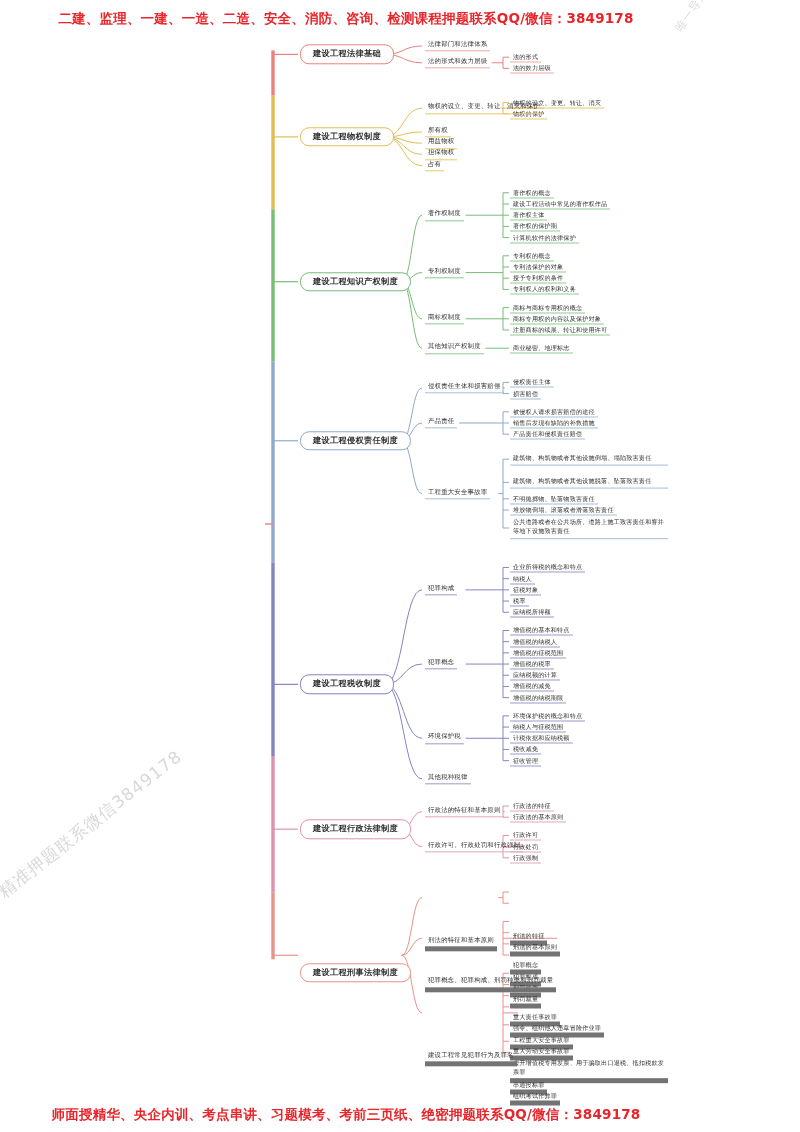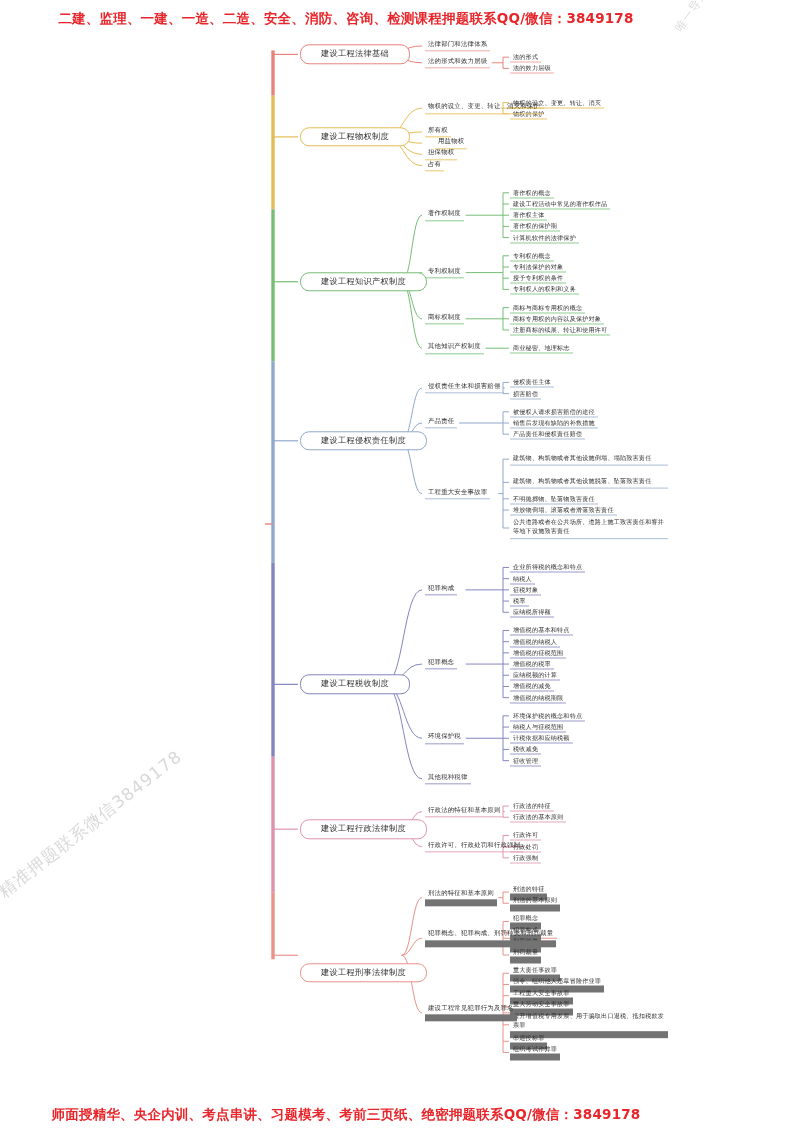--- a/index.html
+++ b/index.html
@@ -23,35 +23,35 @@
   #wires{position:absolute;left:0;top:0;width:800px;height:1132px;}
 
   
   .node{position:absolute;white-space:nowrap;line-height:1.15;
         transform:translateY(-50%);}
 
   .root{left:130px;top:524px;padding:6px 14px;border:1.6px solid #2b2b2b;
         border-radius:14px;background:#fff;font-size:11.5px;font-weight:bold;
         color:#111;letter-spacing:.5px;}
 
-  .l1{padding:4px 20px;border-radius:9px;background:#fff;font-size:8.2px;
-      font-weight:normal;color:#2f2f2f;letter-spacing:.3px;}
+  .l1{padding:4px 12px;border-radius:9px;background:#fff;font-size:8.2px;
+      font-weight:bold;color:#2f2f2f;letter-spacing:.3px;}
 
   .l2{font-size:6.4px;color:#2c2c2c;padding:1px 3px 2px 3px;letter-spacing:.2px;}
   .l3{font-size:6.1px;color:#2c2c2c;padding:1px 3px 2px 3px;letter-spacing:.2px;}
   .l3.wrap{white-space:normal;width:152px;line-height:1.45;}
 
   
   .u-red{border-bottom:1px solid #f0a9a4;}
   .u-yellow{border-bottom:1px solid #e9c96a;}
   .u-green{border-bottom:1px solid #8fcb8f;}
   .u-blue{border-bottom:1px solid #a9bdd8;}
   .u-purple{border-bottom:1px solid #9a9ccb;}
   .u-pink{border-bottom:1px solid #e4a8bd;}
-  .u-salmon{border-bottom:7px solid #737373;}
+  .u-salmon{border-bottom:5px solid #737373;margin-top:46px;}
 
   .b-red{border:1.1px solid #e8837c;}
   .b-yellow{border:1.1px solid #e3bc53;}
   .b-green{border:1.1px solid #76bd76;}
   .b-blue{border:1.1px solid #8fa9cb;}
   .b-purple{border:1.1px solid #8385bf;}
   .b-pink{border:1.1px solid #dd93ad;}
   .b-salmon{border:1.1px solid #e8928a;}
 </style>
 </head>
@@ -203,21 +203,21 @@
   <div id="nodes">
       <div class="node l2 u-red" style="left: 425px; top: 46px;">法律部门和法律体系</div>
       <div class="node l3 u-red" style="left: 510px; top: 57.2px;">法的形式</div>
       <div class="node l3 u-red" style="left: 510px; top: 68.4px;">法的效力层级</div>
       <div class="node l2 u-red" style="left: 425px; top: 62.8px;">法的形式和效力层级</div>
       <div class="node l1 b-red" style="left: 300px; top: 54.4px;">建设工程法律基础</div>
       <div class="node l3 u-yellow" style="left: 510px; top: 102.6px;">物权的设立、变更、转让、消灭</div>
       <div class="node l3 u-yellow" style="left: 510px; top: 113.8px;">物权的保护</div>
       <div class="node l2 u-yellow" style="left: 425px; top: 108.2px;">物权的设立、变更、转让、消灭和保护</div>
       <div class="node l2 u-yellow" style="left: 425px; top: 132px;">所有权</div>
-      <div class="node l2 u-yellow" style="left: 435px; top: 143.2px;">用益物权</div>
+      <div class="node l2 u-yellow" style="left: 425px; top: 143.2px;">用益物权</div>
       <div class="node l2 u-yellow" style="left: 425px; top: 154.4px;">担保物权</div>
       <div class="node l2 u-yellow" style="left: 425px; top: 165.6px;">占有</div>
       <div class="node l1 b-yellow" style="left: 300px; top: 136.9px;">建设工程物权制度</div>
       <div class="node l3 u-green" style="left: 510px; top: 192.8px;">著作权的概念</div>
       <div class="node l3 u-green" style="left: 510px; top: 204px;">建设工程活动中常见的著作权作品</div>
       <div class="node l3 u-green" style="left: 510px; top: 215.2px;">著作权主体</div>
       <div class="node l3 u-green" style="left: 510px; top: 226.4px;">著作权的保护期</div>
       <div class="node l3 u-green" style="left: 510px; top: 237.6px;">计算机软件的法律保护</div>
       <div class="node l2 u-green" style="left: 425px; top: 215.2px;">著作权制度</div>
       <div class="node l3 u-green" style="left: 510px; top: 255.8px;">专利权的概念</div>

